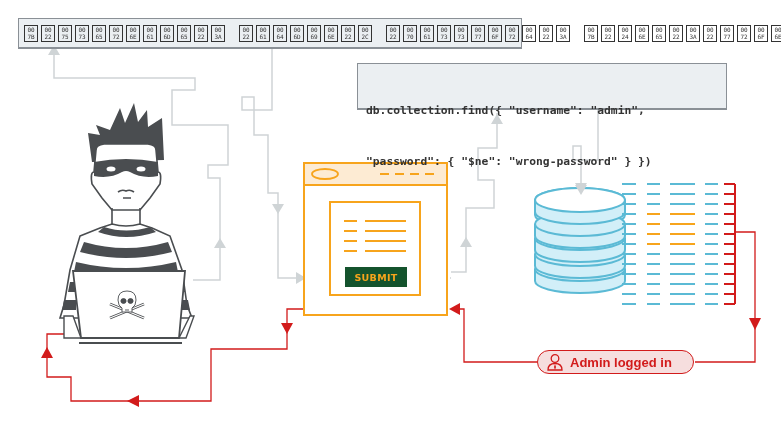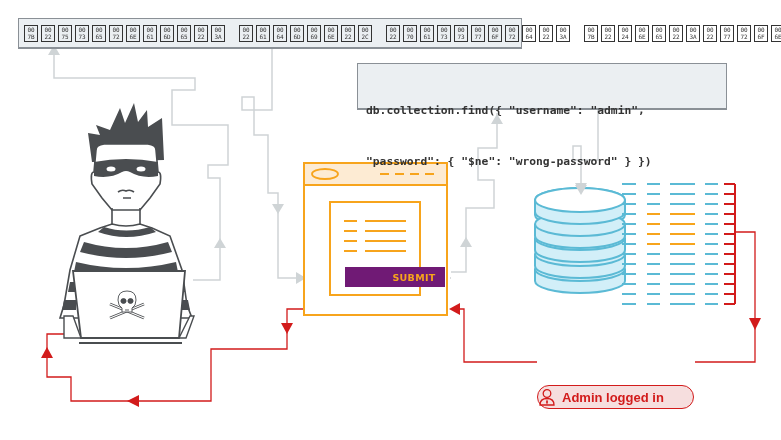--- a/index.html
+++ b/index.html
@@ -27,32 +27,31 @@
     background: #ebeff2; border: 1px solid #8a9096; box-sizing: border-box;
     box-shadow: 0 1px 0 #8a9096;
     padding: 4px 0 0 8px;
     font-family: "DejaVu Sans Mono", monospace; font-weight: bold; font-size: 11.3px; line-height: 17px; color: #333;
     white-space: pre;
   }
   .query-line { display: block; }
   .status-pill {
     position: absolute; left: 537px; top: 350px; width: 157px; height: 24px;
     border: 1px solid #d21b1b; border-radius: 12px; background: #f6dede; box-sizing: border-box;
-    display: flex; align-items: center;  margin-top: 35px;
+    display: flex; align-items: center; padding-left: 8px;
   }
   .status-pill .user-icon { width: 18px; height: 18px; margin-right: 6px; }
   .status-pill .pill-label {
     font-family: "Liberation Sans", sans-serif; font-weight: bold; font-size: 13px; color: #d21b1b;
   }
   .submit-btn {
     position: absolute; left: 345px; top: 267px; width: 62px; height: 20px;
-    background: #701a75; color: #f7a41c; font-family: "DejaVu Sans", sans-serif;
+    background: #14532d; color: #f7a41c; font-family: "DejaVu Sans", sans-serif;
     font-weight: bold; font-size: 9.5px; display: flex; align-items: center; justify-content: center;
     letter-spacing: 0.3px;
-    padding-left: 38px;
   }
 </style>
 </head>
 <body>
 
 <div id="stage">
 
   <svg width="781" height="440" viewBox="0 0 781 440" style="position:absolute;left:0;top:0">
     <defs>
       <marker id="arrGray" markerWidth="10" markerHeight="10" refX="5" refY="5" orient="auto" markerUnits="userSpaceOnUse"></marker>

